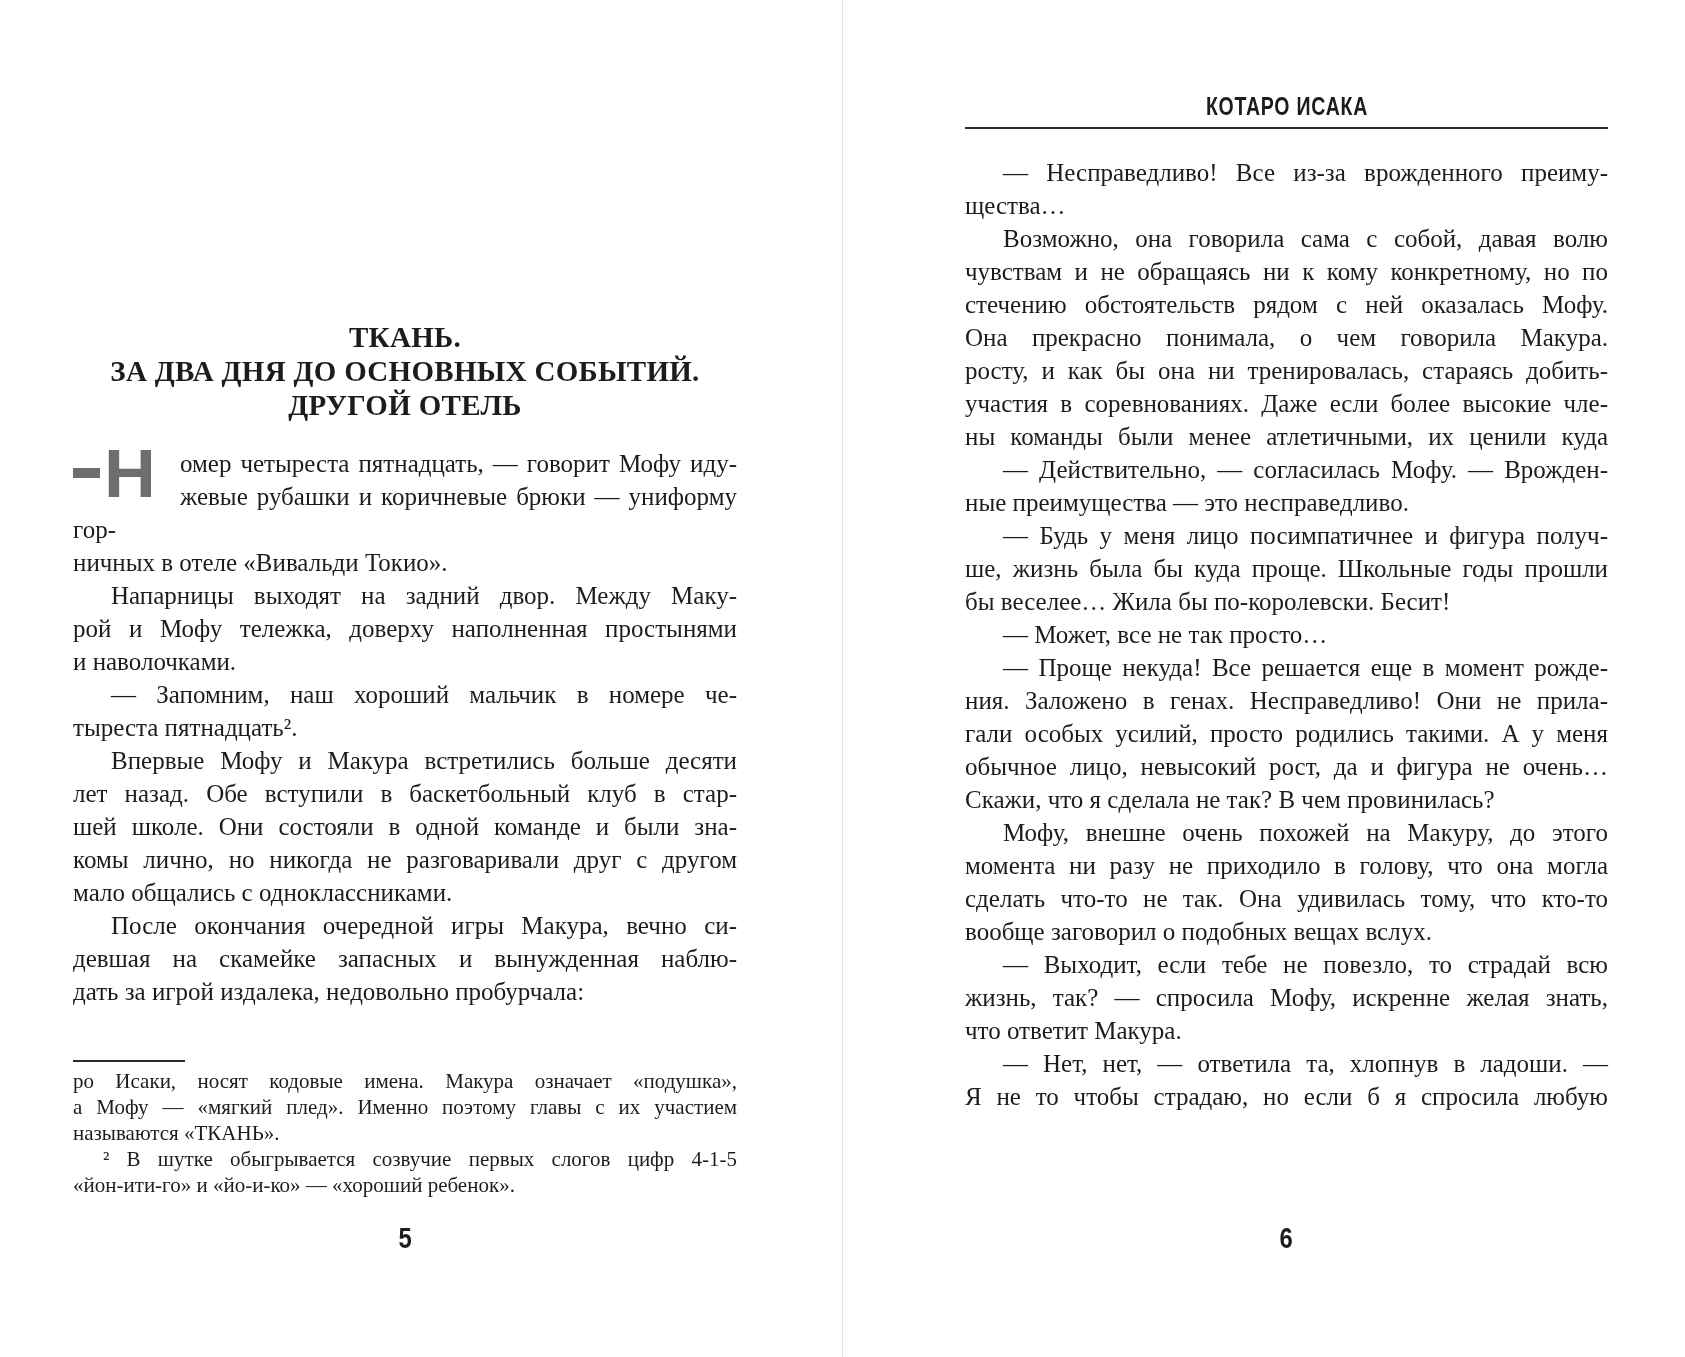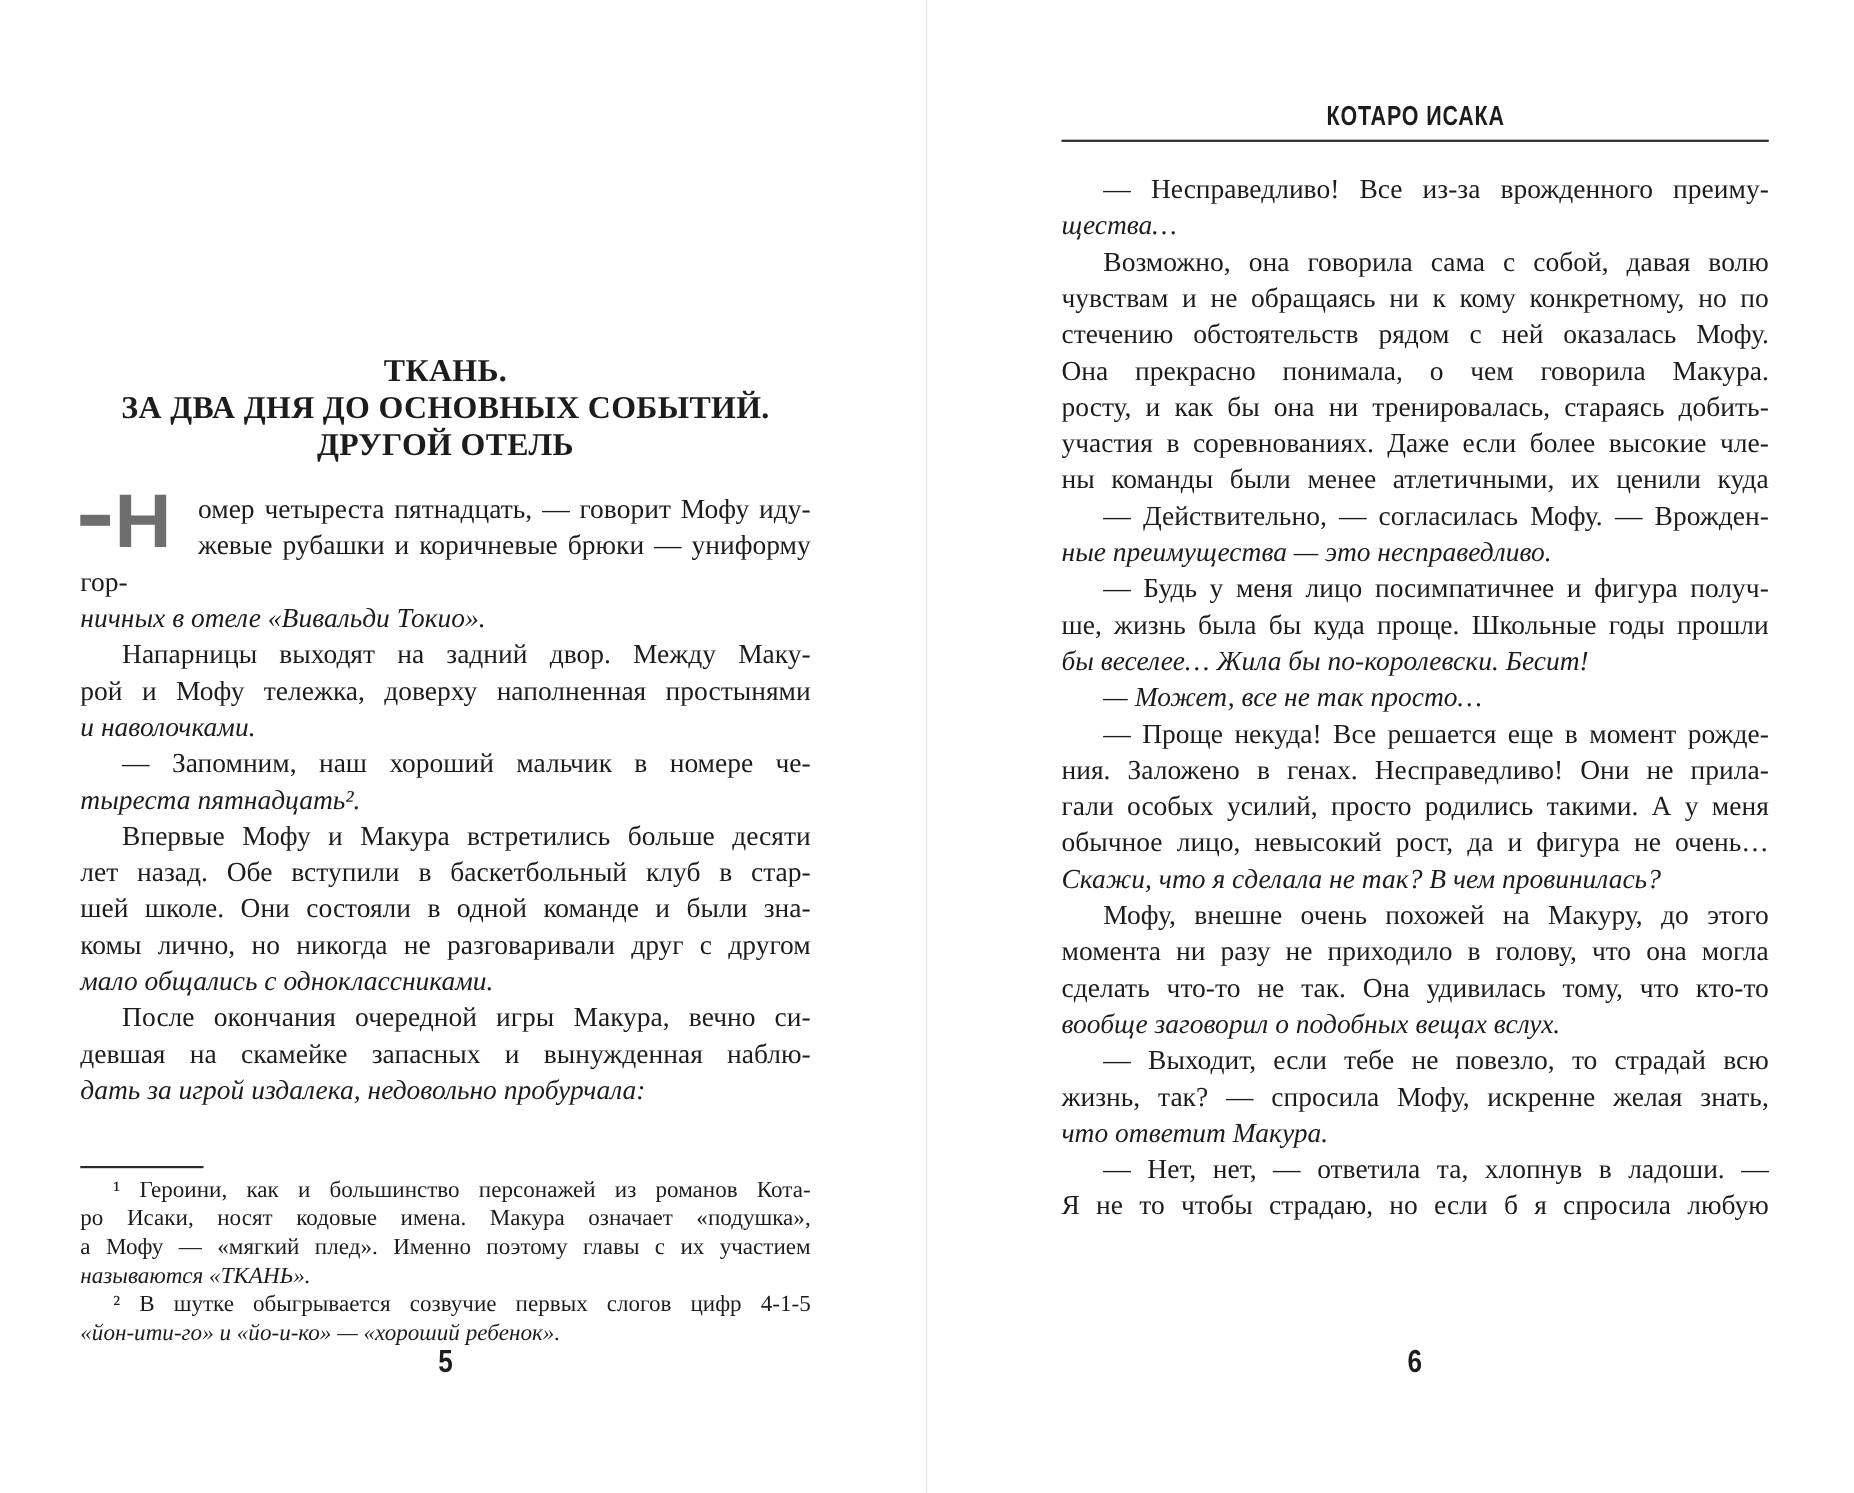--- a/index.html
+++ b/index.html
@@ -30,21 +30,21 @@
   .left-body  { top: 447px; }
   .right-body { top: 156px; }
 
   .line {
     line-height: 33px;
     font-size: 25px;
     text-align: justify;
     text-align-last: justify;
     white-space: normal;
   }
-  .line.l, .line.li { text-align-last: left; font-style: italic; }
+  .line.l, .line.li { text-align-last: left; }
   .line.ji, .line.li { text-indent: 38px; }
 
   
   .dropcap {
     float: left;
     position: relative;
     width: 107px; height: 66px;
   }
   .dropcap .dash {
     position: absolute; left: 0; top: 21px;
@@ -134,21 +134,20 @@
             <div class="line l">мало общались с одноклассниками.</div>
             <div class="line ji">После окончания очередной игры Макура, вечно си-</div>
             <div class="line j">девшая на скамейке запасных и вынужденная наблю-</div>
             <div class="line l">дать за игрой издалека, недовольно пробурчала:</div>
           </div>
       </div>
 
       <div class="fn-rule"></div>
 
       <div class="footnotes">
-          <div class="line ji">¹ Героини, как и большинство персонажей из романов Кота-</div>
           <div class="line j">ро Исаки, носят кодовые имена. Макура означает «подушка»,</div>
           <div class="line j">а Мофу — «мягкий плед». Именно поэтому главы с их участием</div>
           <div class="line l">называются «ТКАНЬ».</div>
           <div class="line ji">² В шутке обыгрывается созвучие первых слогов цифр 4-1-5</div>
           <div class="line l">«йон-ити-го» и «йо-и-ко» — «хороший ребенок».</div>
         </div>
 
       <div class="pagenum">
         <span>5</span>
       </div>

